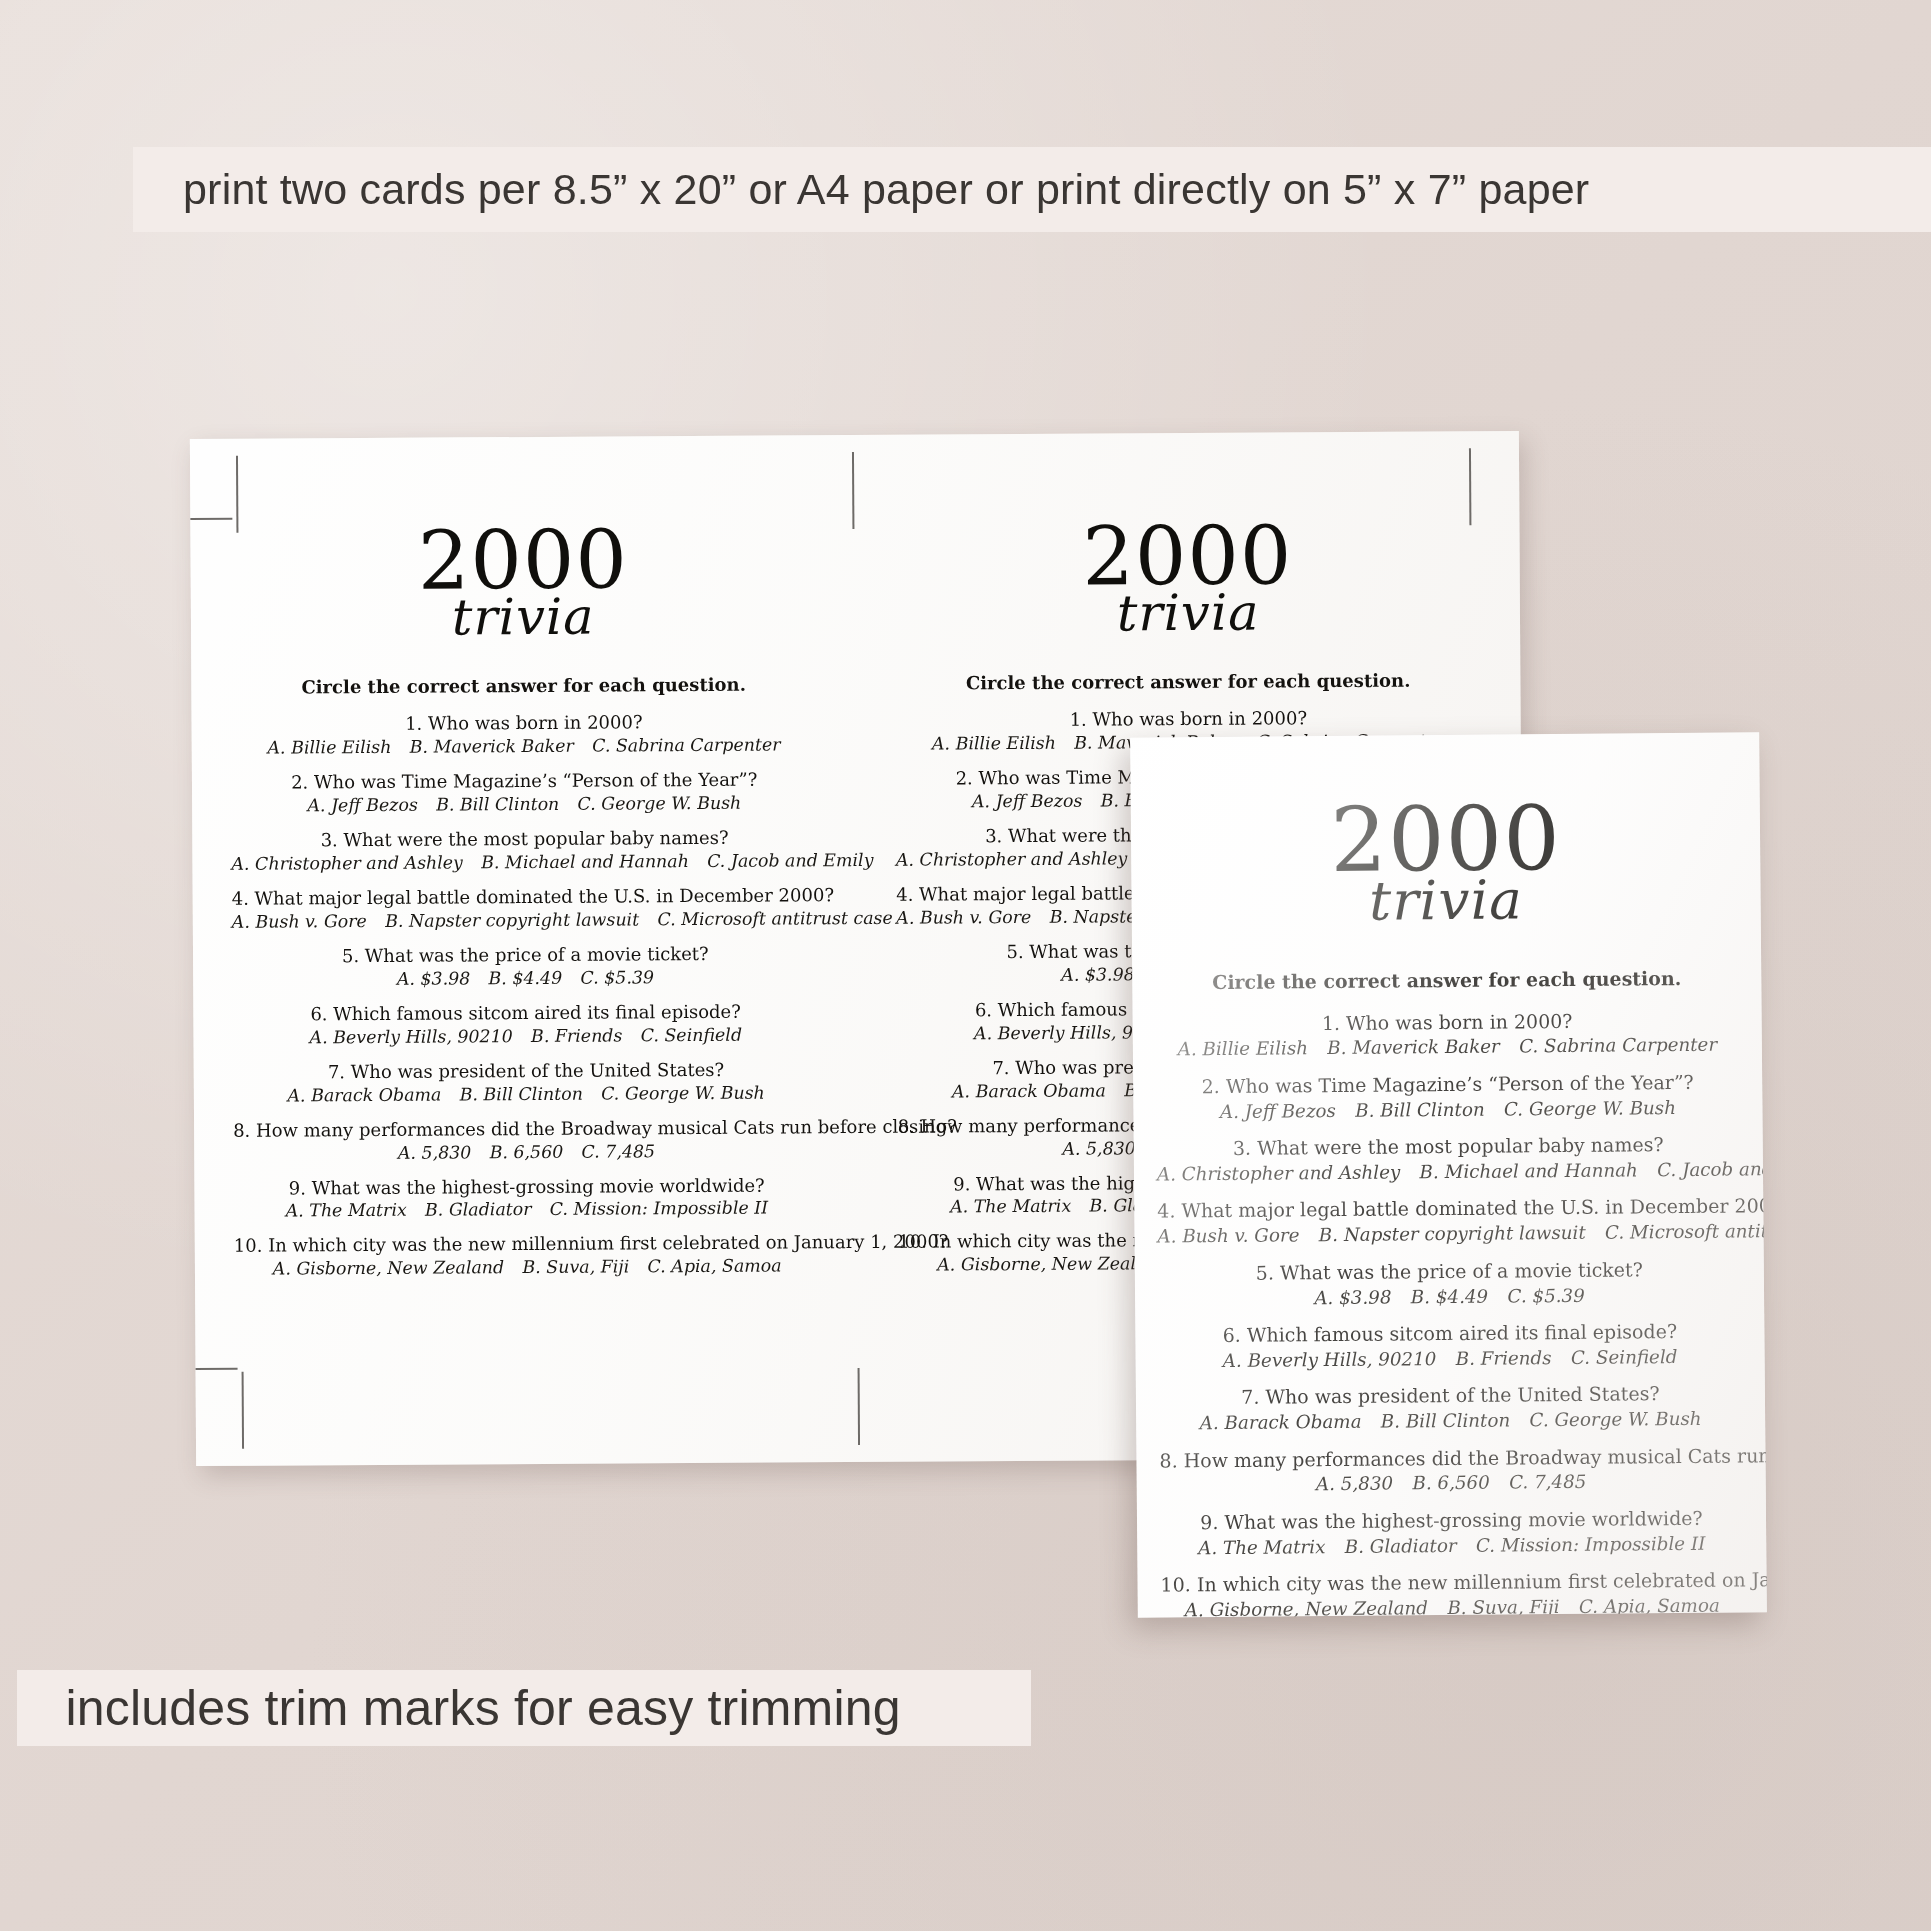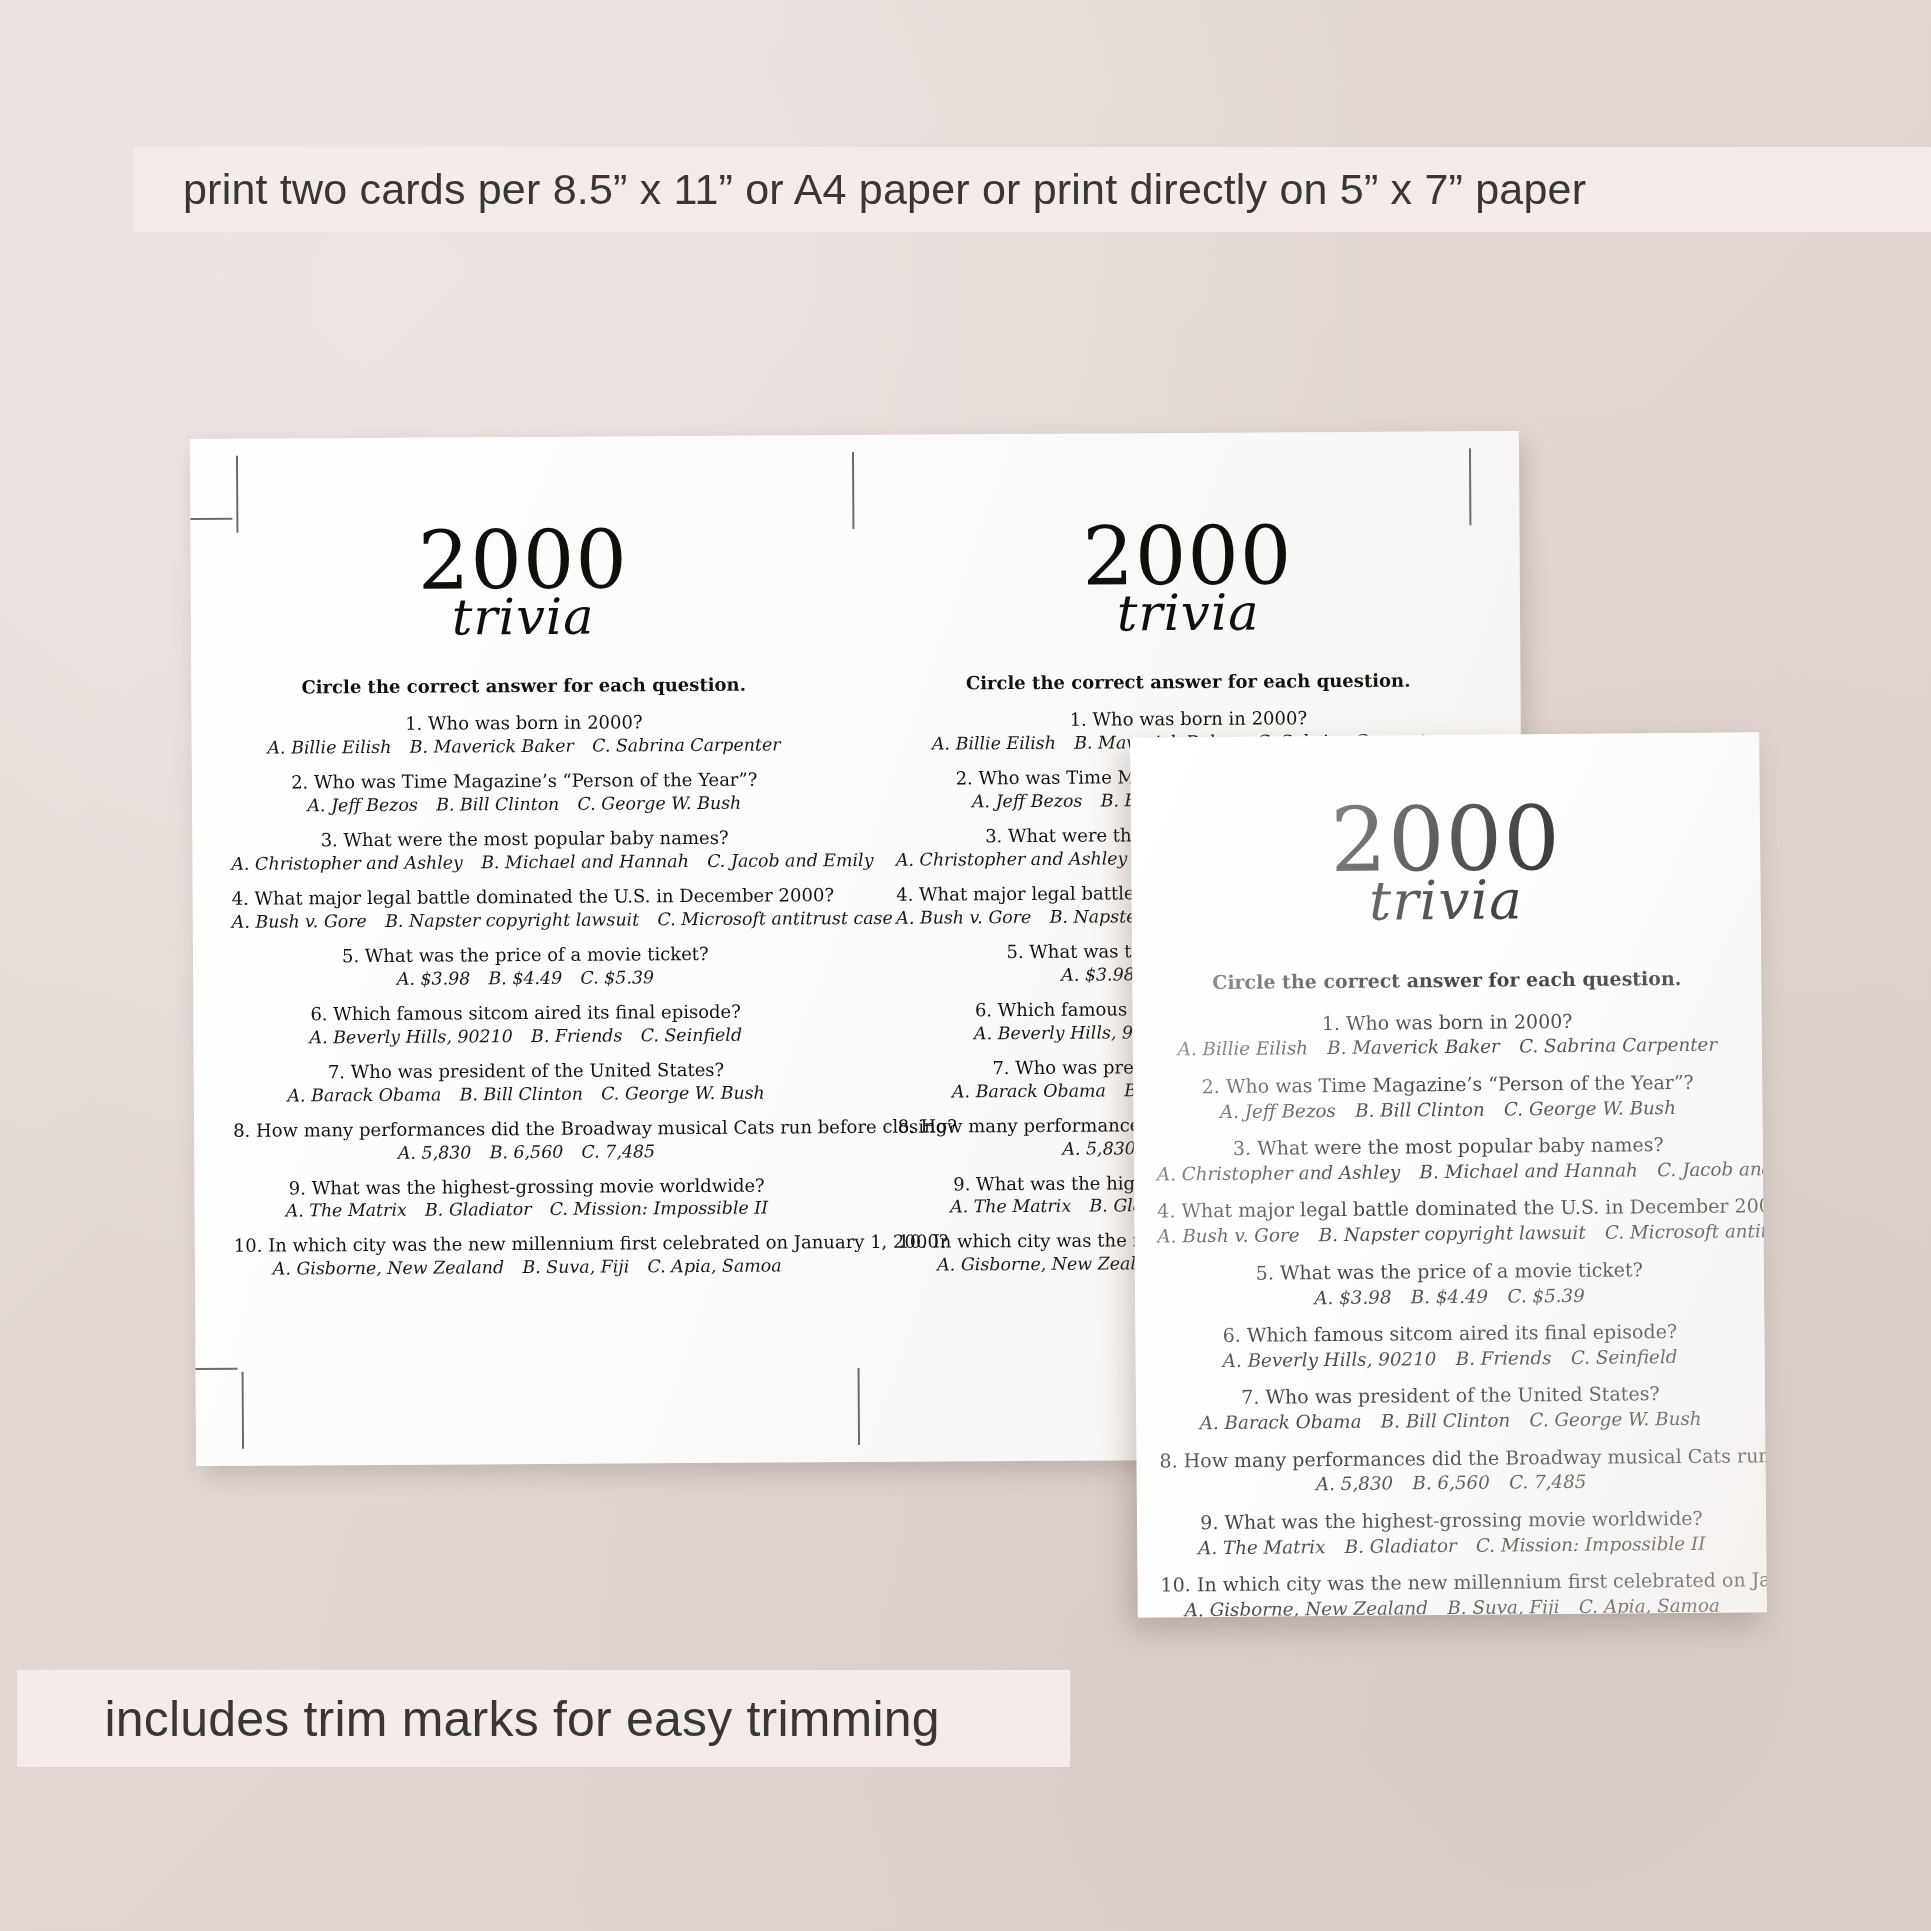--- a/index.html
+++ b/index.html
@@ -39,22 +39,22 @@
     top: 147px;
     width: 1754px;
     height: 85px;
     padding-left: 50px;
     font-size: 43px;
   }
   #bottom-banner {
     left: 17.4px;
     top: 1670px;
     width: 966px;
-    height: 97px;
-    padding-left: 87px;
+    height: 76px;
+    padding-left: 48px;
     font-size: 50px;
   }
 
   
   #print-sheet {
     position: absolute;
     left: 193px;
     top: 435px;
     width: 1329px;
     height: 1027px;
@@ -178,21 +178,21 @@
   .scale-single .q-text { font-size: 19px; }
   .scale-single .q-answers { font-size: 18.3px; margin-top: 3.9px; }
   .scale-single .q-answers span + span { margin-left: 19.3px; }
 </style>
 </head>
 <body>
 
 <div class="backdrop"></div>
 
 <div class="banner" id="top-banner">
-  <span>print two cards per 8.5” x 11” or A4 paper or print directly on 5” x 7” paper</span>
+  <span>print two cards per 8.5” x 20” or A4 paper or print directly on 5” x 7” paper</span>
 </div>
 
 <div id="print-sheet">
 
   <div class="trim v" style="left:46px; top:17.4px; height:77px;"></div>
   <div class="trim h" style="left:17.4px; top:79px; width:0px;"></div>
   <div class="trim v" style="left:662px; top:17.4px; height:77px;"></div>
   <div class="trim v" style="left:1279px; top:17.4px; height:77px;"></div>
   <div class="trim v" style="left:46px; top:933px; height:77px;"></div>
   <div class="trim v" style="left:662px; top:933px; height:77px;"></div>

